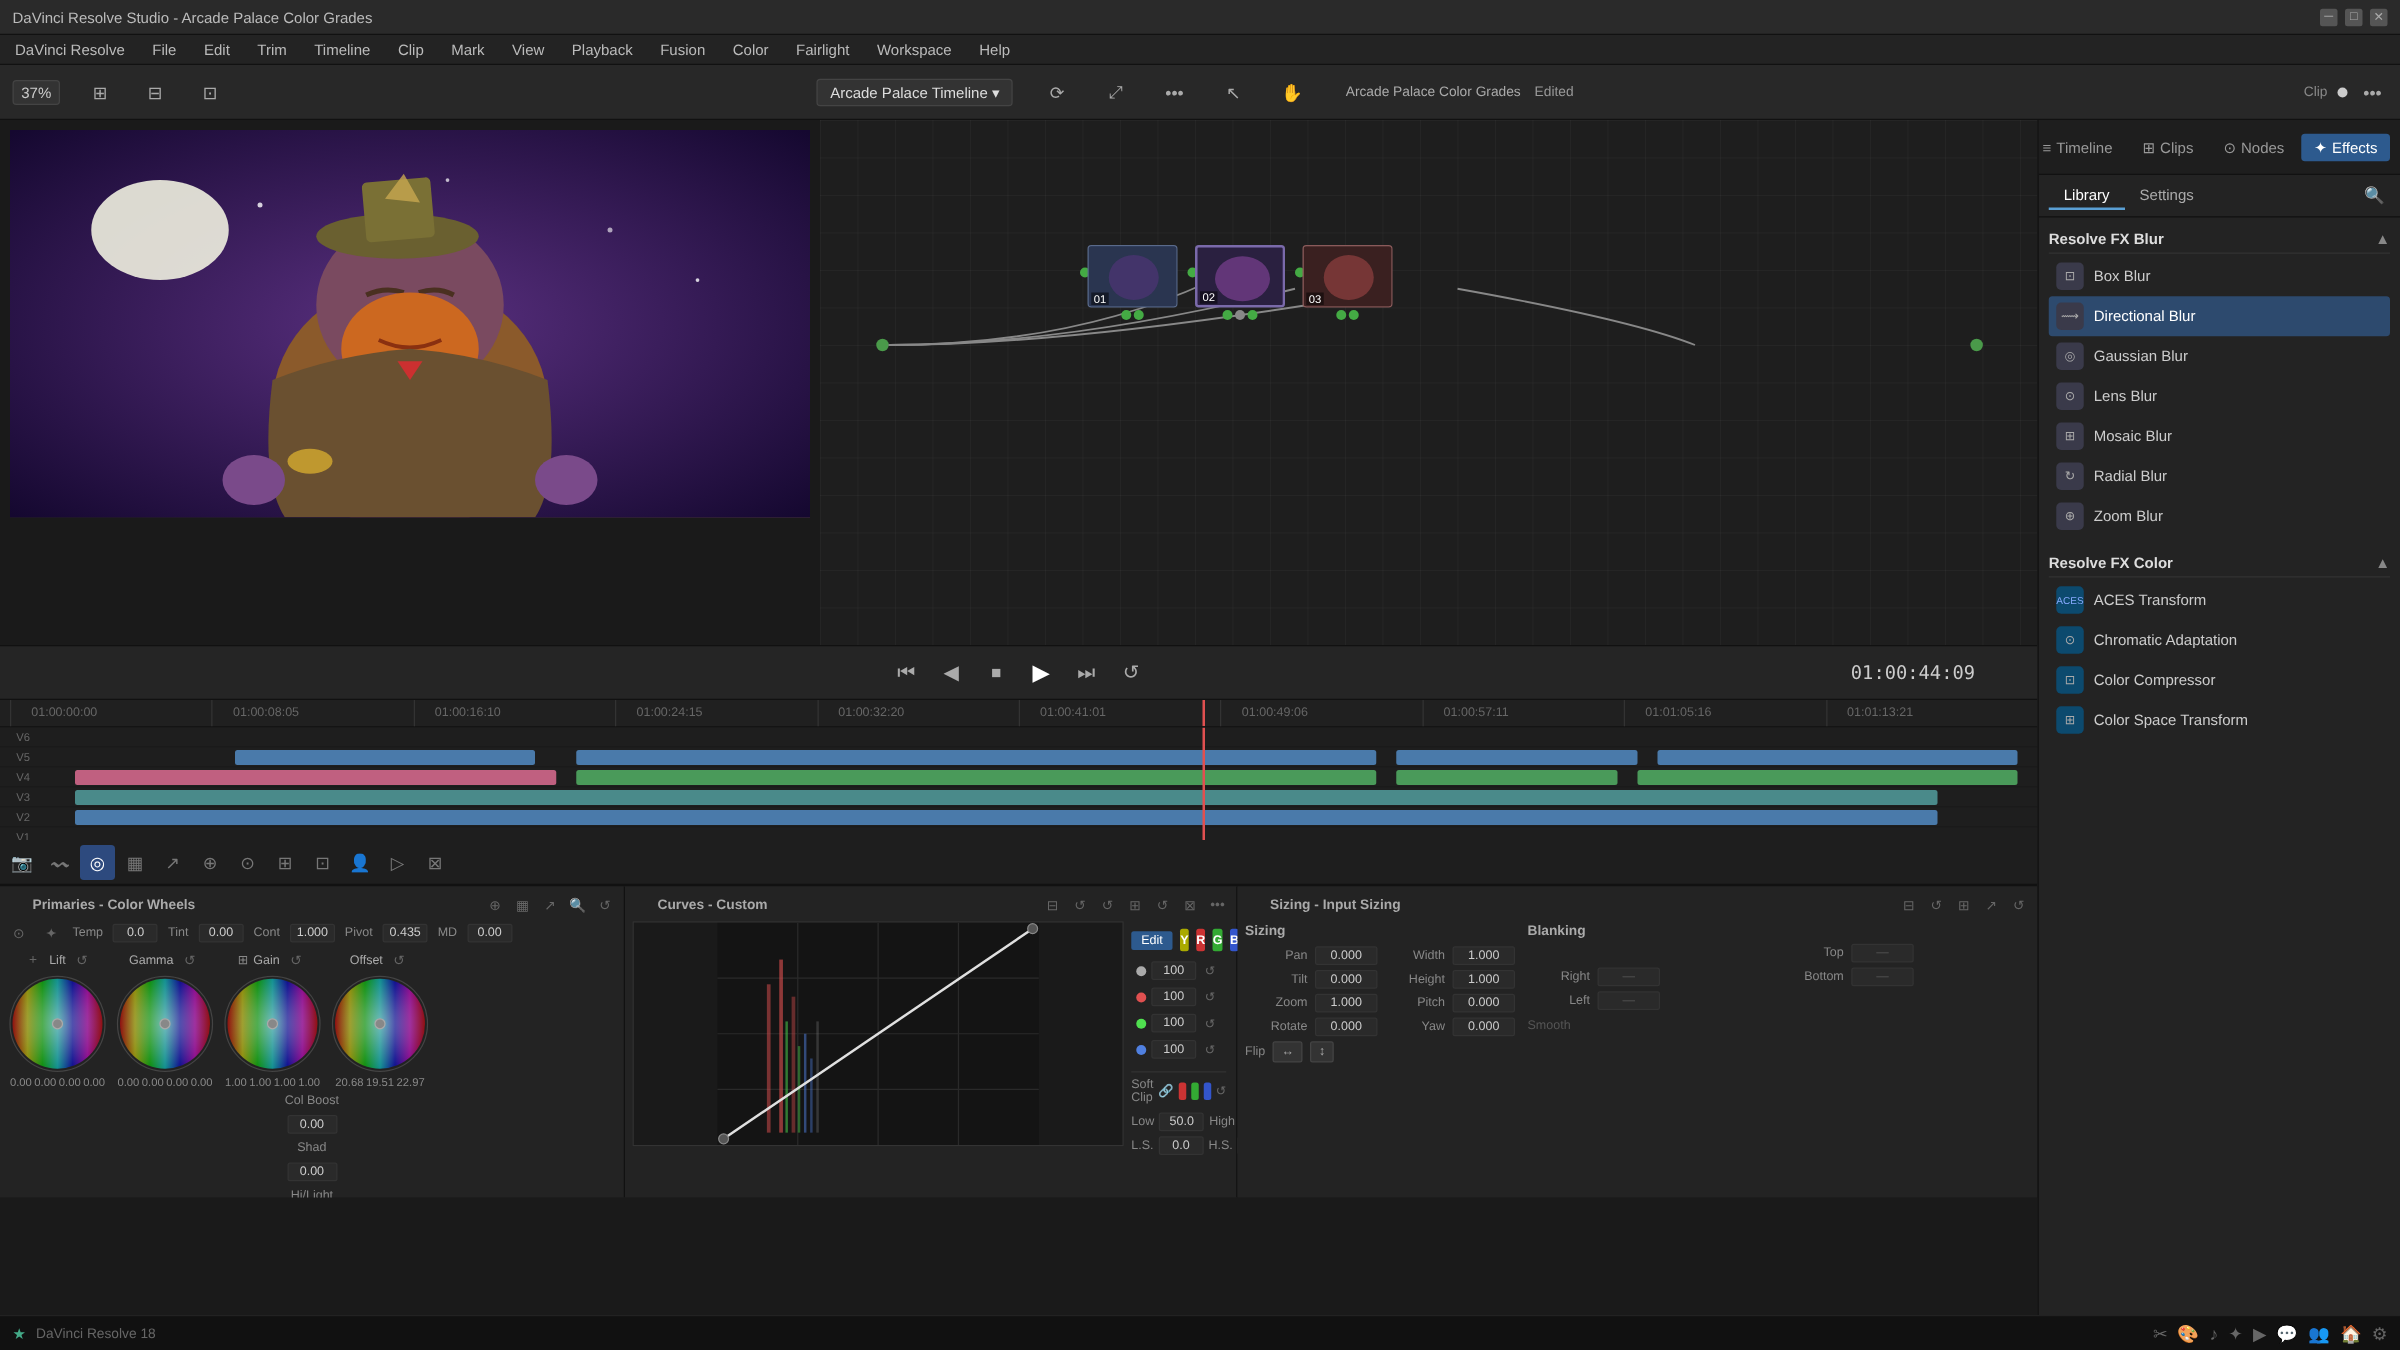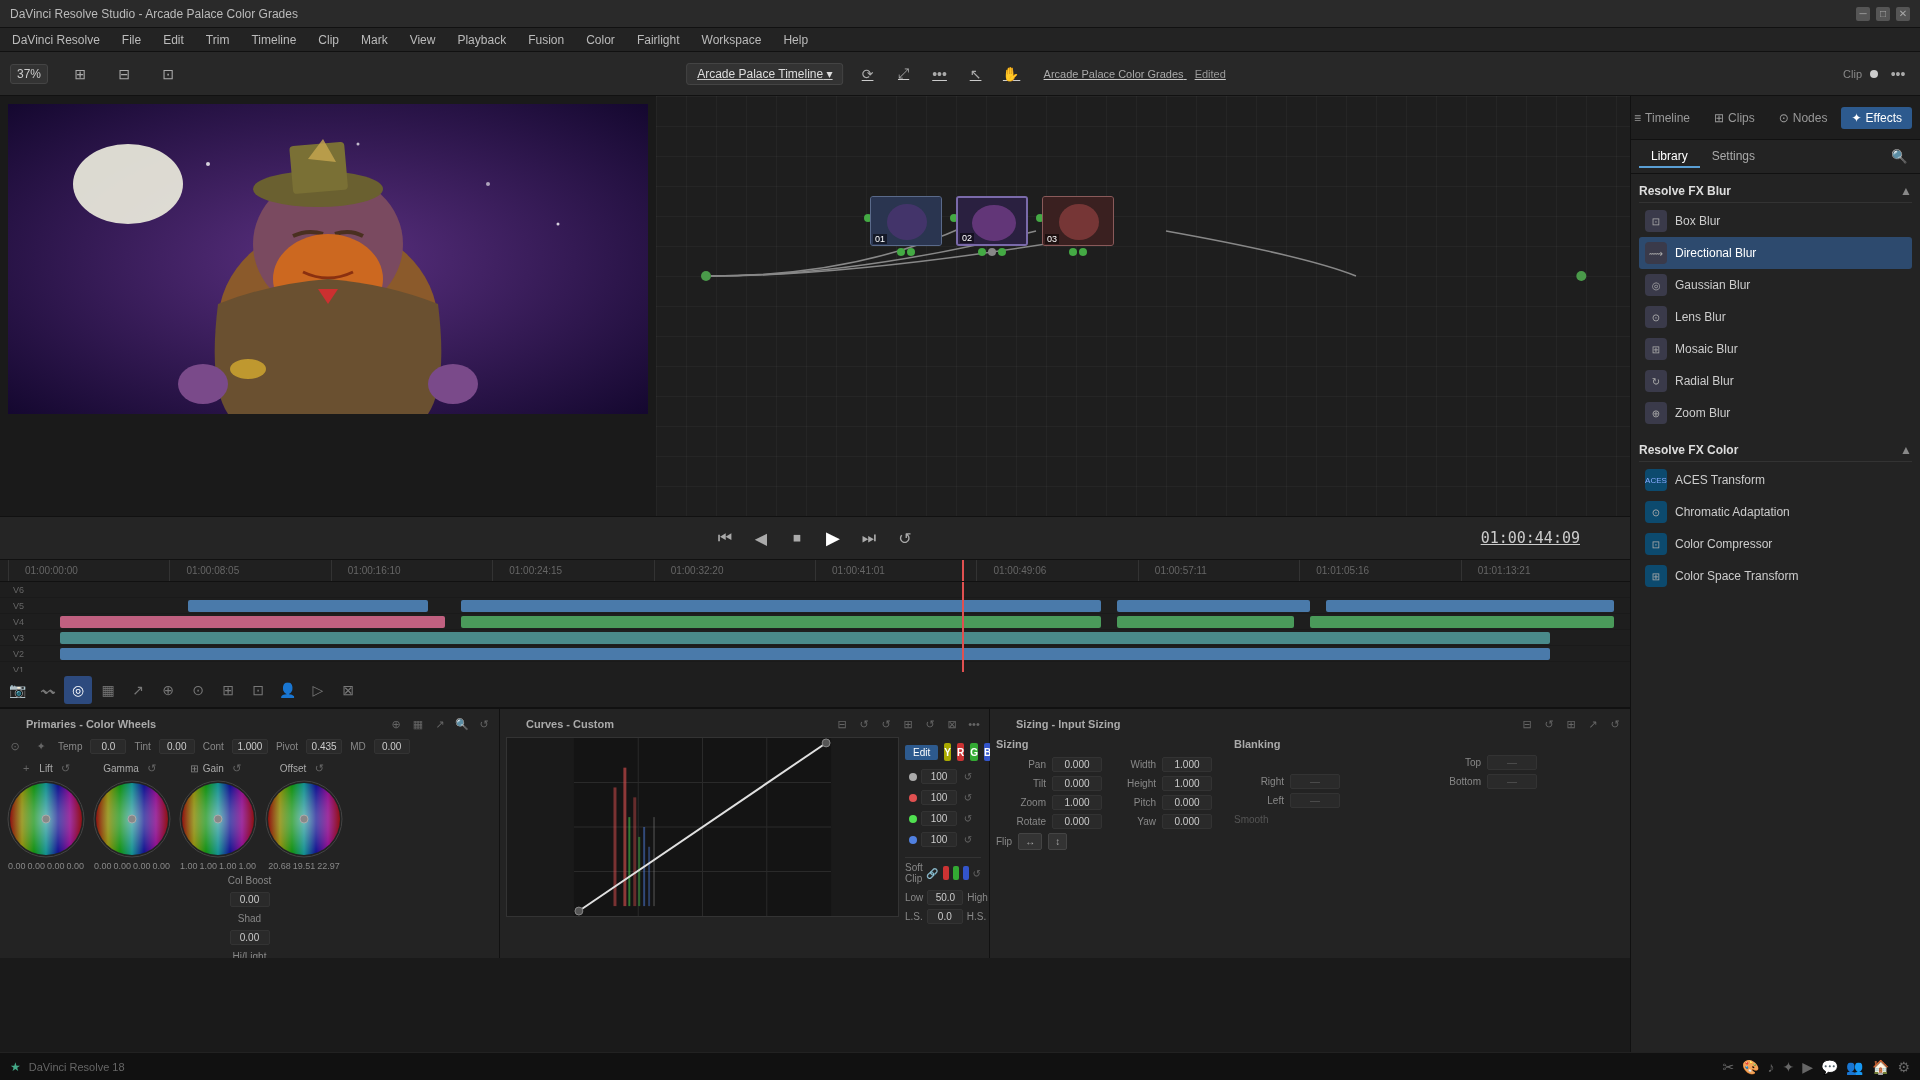--- a/index.html
+++ b/index.html
@@ -59,21 +59,21 @@
       align-items: center;
       padding: 0 10px;
       border-bottom: 1px solid #111;
       position: relative;
     }
     .toolbar-left { display: flex; align-items: center; gap: 20px; }
     .toolbar-center {
       position: absolute;
       left: 50%;
       transform: translateX(-50%);
-      display: flex; align-items: center; gap: 12px; text-decoration: underline;
+      display: flex; align-items: center; gap: 23px;
     }
     .toolbar-right { margin-left: auto; display: flex; align-items: center; gap: 8px; }
     .zoom-box {
       background: #333;
       border: 1px solid #444;
       border-radius: 3px;
       padding: 2px 6px;
       color: #ccc;
       font-size: 12px;
       cursor: pointer;
@@ -181,21 +181,20 @@
       font-size: 16px;
       display: flex; align-items: center; justify-content: center;
       border-radius: 3px;
     }
     .timecode {
       font-size: 15px;
       color: #ccc;
       font-family: monospace;
       position: absolute;
       right: 50px;
-      text-decoration: underline;
     }
 
     
     #timeline-ruler {
       height: 22px;
       background: #202020;
       display: flex;
       align-items: center;
       padding: 0 8px;
       border-bottom: 1px solid #111;
@@ -1246,21 +1245,21 @@
           <span class="panel-title">Sizing - Input Sizing</span>
           <div class="panel-icons">
             <button class="panel-icon">⊟</button>
             <button class="panel-icon">↺</button>
             <button class="panel-icon">⊞</button>
             <button class="panel-icon">↗</button>
             <button class="panel-icon">↺</button>
           </div>
         </div>
 
-        <div style="display:flex;gap:22px;margin-top:4px;justify-content:space-between;">
+        <div style="display:flex;gap:10px;margin-top:4px;justify-content:space-between;">
           <div>
             <span style="font-size:11px;color:#aaa;font-weight:bold;">Sizing</span>
             <div class="sizing-grid">
               <div class="sizing-row">
                 <span class="sizing-label">Pan</span>
                 <span class="sizing-val">0.000</span>
               </div>
               <div class="sizing-row">
                 <span class="sizing-label">Width</span>
                 <span class="sizing-val">1.000</span>

